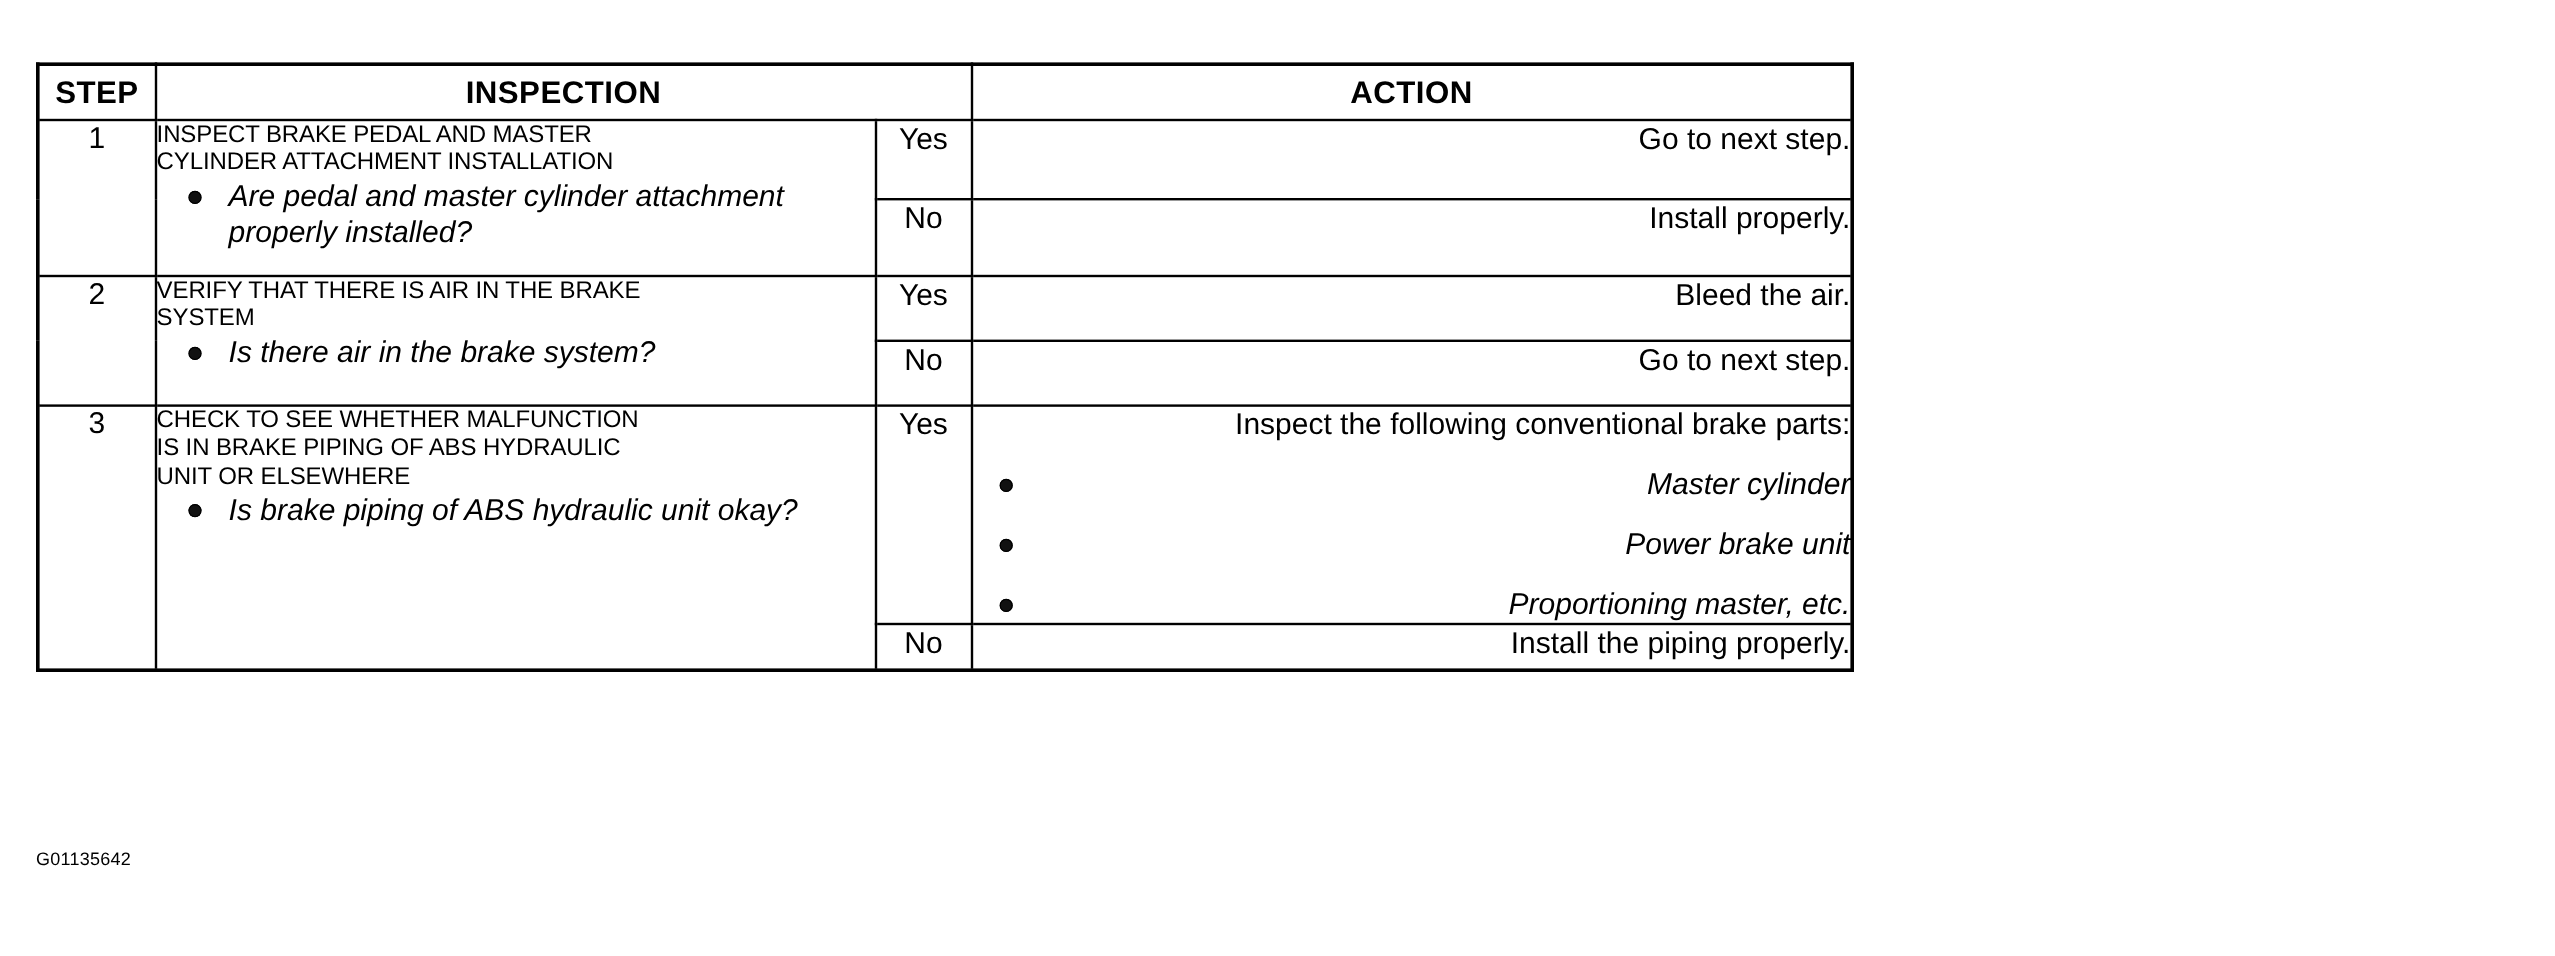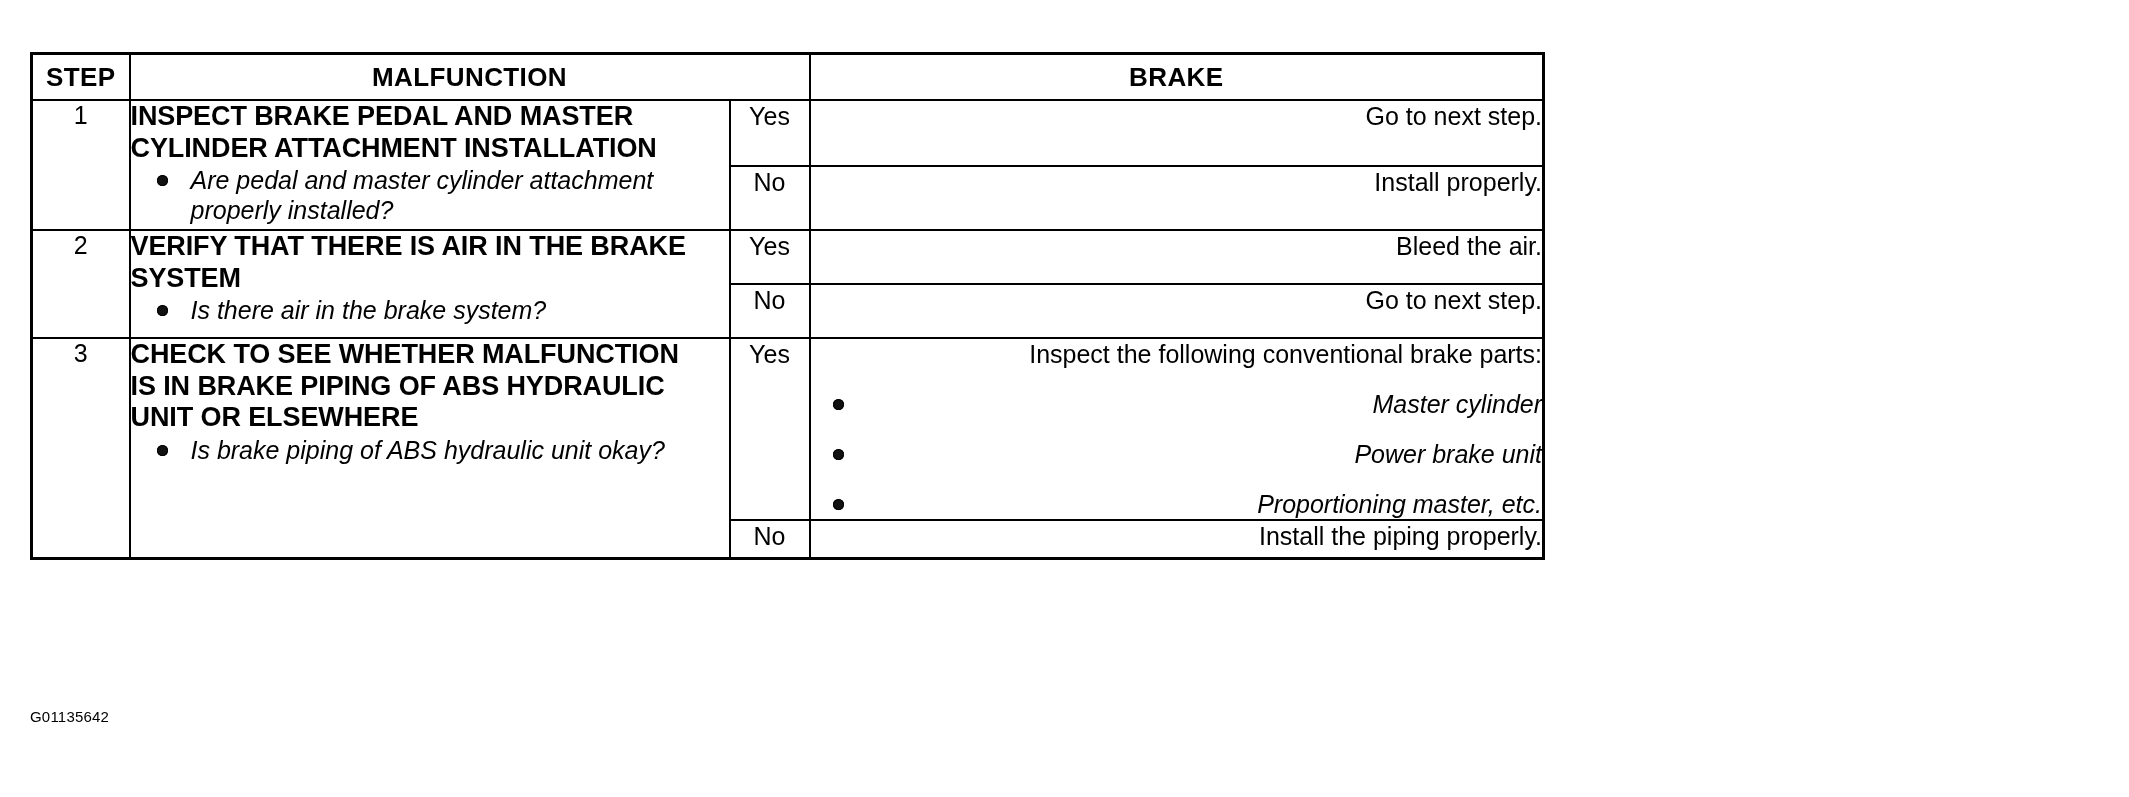--- a/index.html
+++ b/index.html
@@ -66,22 +66,22 @@
     font-size: 25px;
     padding-top: 11px;
     font-weight: normal;
   }
 
   
   .insp-cell {
     padding: 8px 6px 10px 12px;
   }
   .insp-title {
-    font-weight: bold;
-    font-size: 27px;
+    font-weight: normal;
+    font-size: 20px;
     line-height: 1.17;
     letter-spacing: -0.1px;
     white-space: nowrap;
   }
   .insp-title .ln { display: block; }
 
   
   ul.blist {
     list-style: none;
     margin: 1px 0 0 0;
@@ -155,22 +155,22 @@
     <colgroup>
       <col class="c-step">
       <col class="c-insp">
       <col class="c-yn">
       <col class="c-action">
     </colgroup>
     <tbody>
 
       <tr>
         <td class="hdr hdr-step">STEP</td>
-        <td class="hdr hdr-insp" colspan="2">MALFUNCTION</td>
-        <td class="hdr hdr-action">BRAKE</td>
+        <td class="hdr hdr-insp" colspan="2">INSPECTION</td>
+        <td class="hdr hdr-action">ACTION</td>
       </tr>
 
       <tr>
         <td class="step-cell" rowspan="2">1</td>
         <td class="insp-cell" rowspan="2">
           <div class="insp-title">
             <span class="ln">INSPECT BRAKE PEDAL AND MASTER</span>
             <span class="ln">CYLINDER ATTACHMENT INSTALLATION</span>
           </div>
           <ul class="blist">

